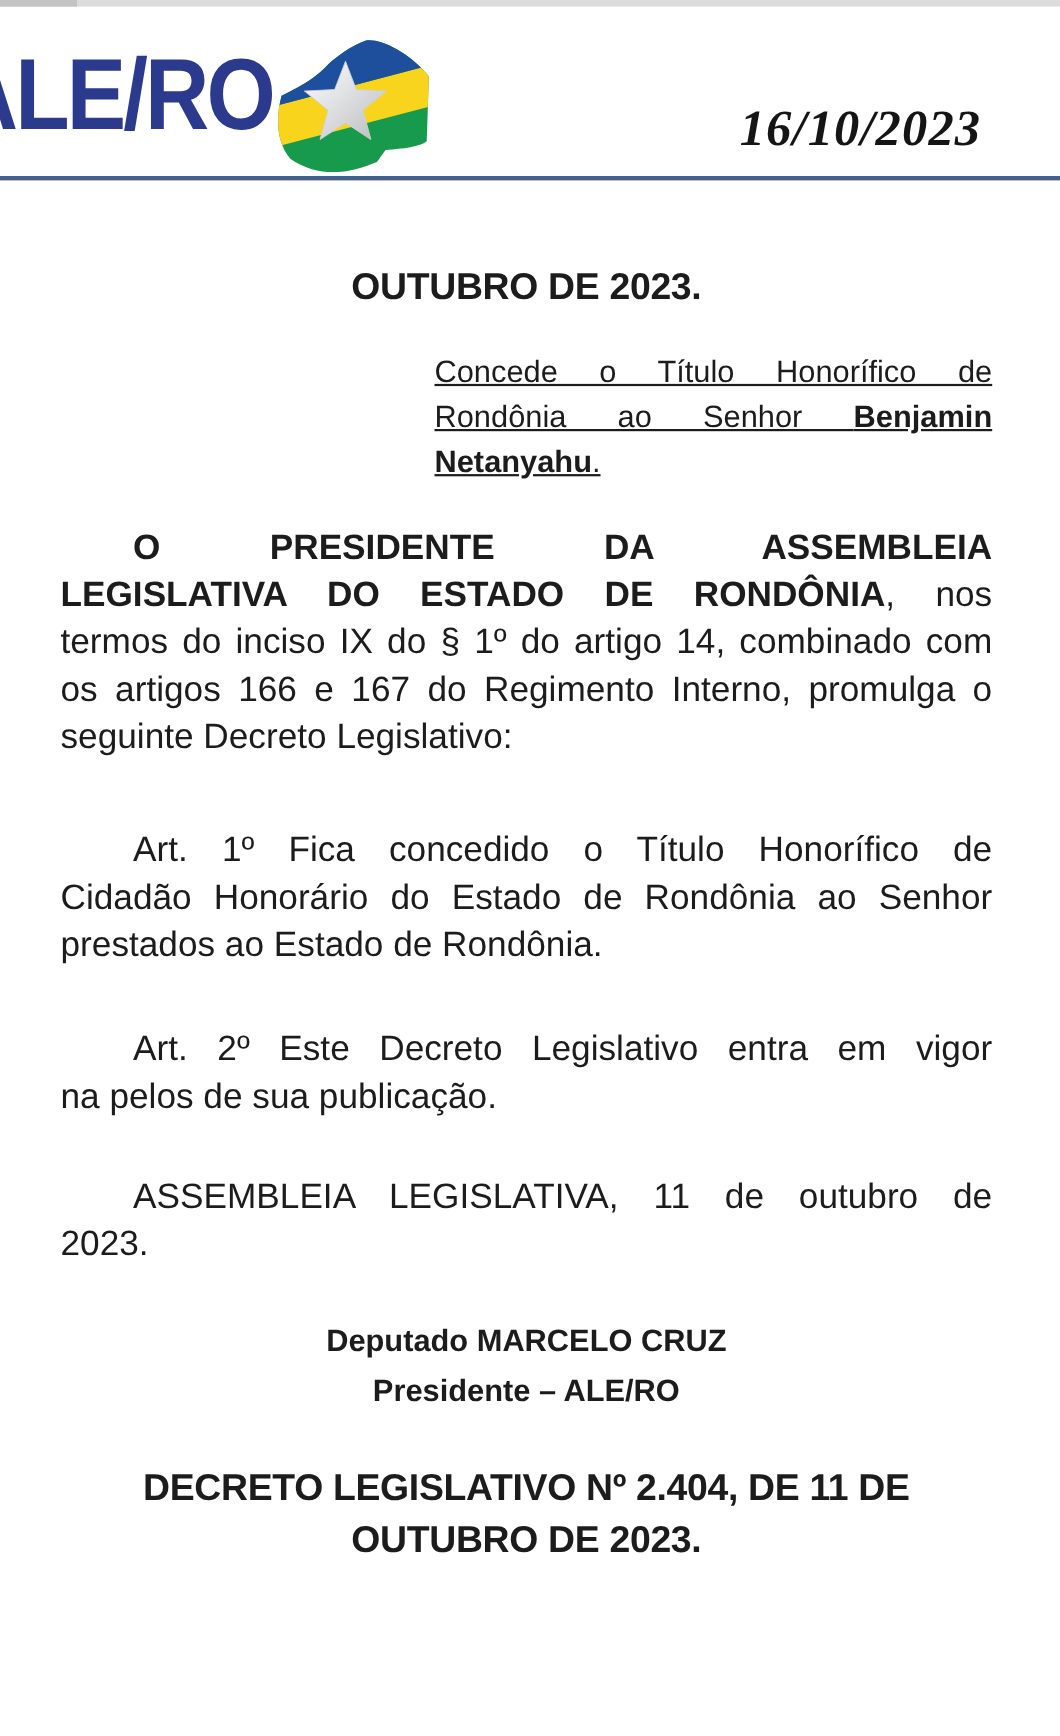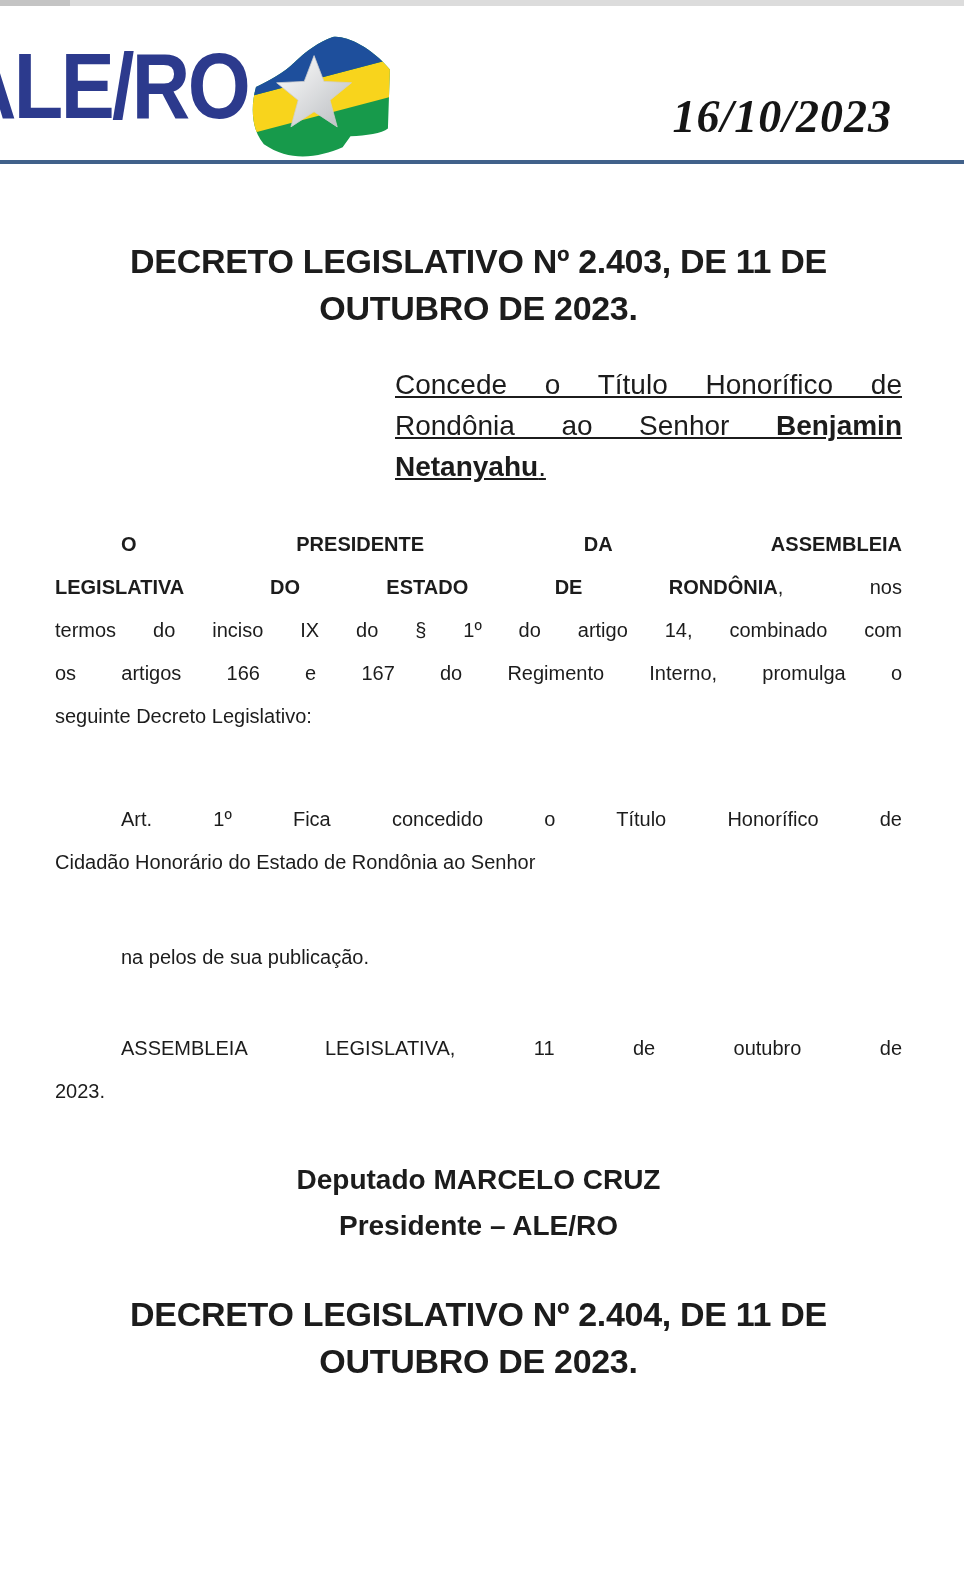--- a/index.html
+++ b/index.html
@@ -28,21 +28,21 @@
 
   .content { margin: 0 62px 0 55px; }
 
   .line { white-space: normal; }
 
   
   .para .line { text-align: justify; text-align-last: justify; }
   .para .line:last-child { text-align-last: left; }
   .indent-first .line:first-child { text-indent: 66px; }
 
-  .body-par { font-size: 20px; line-height: 43px; }
+  .body-par { font-size: 32px; line-height: 43px; }
   .ementa { font-size: 28px; line-height: 41px; margin-left: 340px; margin-top: 32px; text-decoration: underline; }
 
   .preamble { margin-top: 36px; }
   .art1 { margin-top: 60px; }
   .art2 { margin-top: 52px; }
   .closing { margin-top: 48px; }
 
   .center .line { text-align: center; }
   .heading { font-size: 34px; line-height: 47px; margin-top: 42px; }
   .heading .line, .heading .line span { font-weight: bold; letter-spacing: -0.3px; }
@@ -83,44 +83,45 @@
     </svg>
 
     <div class="date">16/10/2023</div>
   </header>
 
   <div class="rule"></div>
 
   <main class="content">
 
     <section class="heading heading-top center">
-        <div class="line"><span class="b">DECRETO LEGISLATIVO Nº 2.403, DE 11 DE</span></div>
         <div class="line"><span class="b">OUTUBRO DE 2023.</span></div>
       </section>
 
     <section class="para ementa">
         <div class="line"><span>Concede o Título Honorífico de</span></div>
         <div class="line"><span>Rondônia ao Senhor </span><span class="b">Benjamin</span></div>
         <div class="line"><span class="b">Netanyahu</span><span>.</span></div>
       </section>
 
     <section class="para body-par indent-first preamble">
         <div class="line"><span class="b">O PRESIDENTE DA ASSEMBLEIA</span></div>
         <div class="line"><span class="b">LEGISLATIVA DO ESTADO DE RONDÔNIA</span><span>, nos</span></div>
         <div class="line"><span>termos do inciso IX do § 1º do artigo 14, combinado com</span></div>
         <div class="line"><span>os artigos 166 e 167 do Regimento Interno, promulga o</span></div>
         <div class="line"><span>seguinte Decreto Legislativo:</span></div>
       </section>
 
     <section class="para body-par indent-first art1">
         <div class="line"><span>Art. 1º Fica concedido o Título Honorífico de</span></div>
         <div class="line"><span>Cidadão Honorário do Estado de Rondônia ao Senhor</span></div>
+        <div class="line"><span>prestados ao Estado de Rondônia.</span></div>
       </section>
 
     <section class="para body-par indent-first art2">
+        <div class="line"><span>Art. 2º Este Decreto Legislativo entra em vigor</span></div>
         <div class="line"><span>na pelos de sua publicação.</span></div>
       </section>
 
     <section class="para body-par indent-first closing">
         <div class="line"><span>ASSEMBLEIA LEGISLATIVA, 11 de outubro de</span></div>
         <div class="line"><span>2023.</span></div>
       </section>
 
     <section class="signature center">
         <div class="line"><span class="b">Deputado MARCELO CRUZ</span></div>

